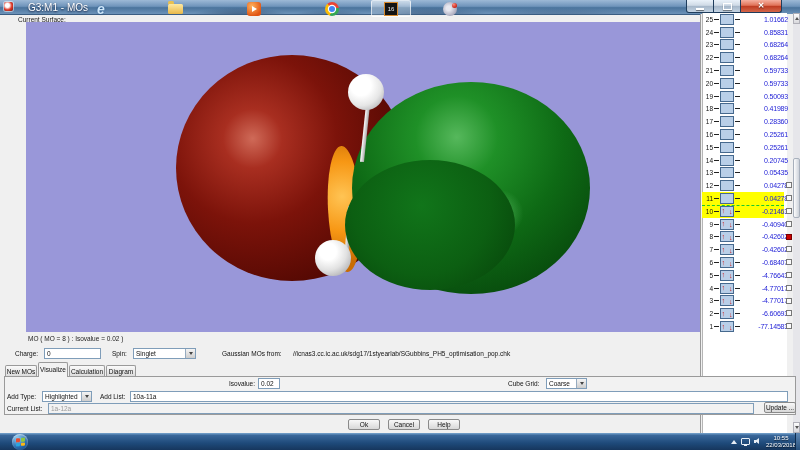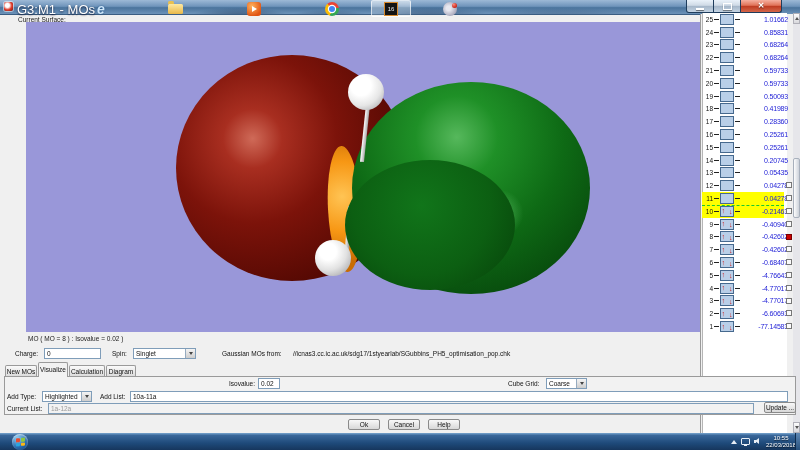--- a/index.html
+++ b/index.html
@@ -11,21 +11,21 @@
     background:
       radial-gradient(ellipse 70px 12px at 240px 16px, rgba(8,25,55,.45), transparent 70%),
       radial-gradient(ellipse 60px 12px at 330px 18px, rgba(8,25,55,.4), transparent 70%),
       radial-gradient(ellipse 90px 14px at 430px 17px, rgba(8,25,55,.4), transparent 70%),
       radial-gradient(ellipse 120px 14px at 560px 18px, rgba(8,25,55,.3), transparent 70%),
       linear-gradient(180deg,#9db9d6 0%,#6f94bb 45%,#4a739c 55%,#6d93b9 100%);
     border-bottom:1px solid #3a5d82;}
   .app-icon{position:absolute;left:4px;top:2px;width:9px;height:9px;border-radius:2px;
     background:radial-gradient(circle at 38% 38%, #ffffff 25%, #e04030 55%, #8a1005 95%);
     box-shadow:0 0 0 1px rgba(255,255,255,.5);}
-  .title-text{position:absolute;left:17px;top:2px;font-size:13px;color:#fff;
+  .title-text{position:absolute;left:28px;top:2px;font-size:10px;color:#fff;
     text-shadow:0 1px 2px rgba(0,0,30,.8);}
   .winbtns{position:absolute;left:686px;top:0;height:13px;display:flex;}
   .winbtn{height:13px;border:1px solid #1e3c5c;border-top:none;box-sizing:border-box;
     background:linear-gradient(180deg,#eaf2fa 0%,#cfdae6 45%,#a5b6c8 50%,#c4d4e4 100%);
     display:flex;align-items:center;justify-content:center;}
   .winbtn.min{width:28px;border-radius:0 0 0 3px;}
   .winbtn.max{width:27px;border-left:none;}
   .winbtn.close{width:41px;border-left:none;border-radius:0 0 3px 0;
     background:linear-gradient(180deg,#f5b0a0 0%,#e07258 45%,#bd3a20 50%,#d4664a 100%);}
   .glyph-min{width:8px;height:2px;background:#fff;margin-top:5px;box-shadow:0 1px 1px rgba(0,0,0,.5);}

